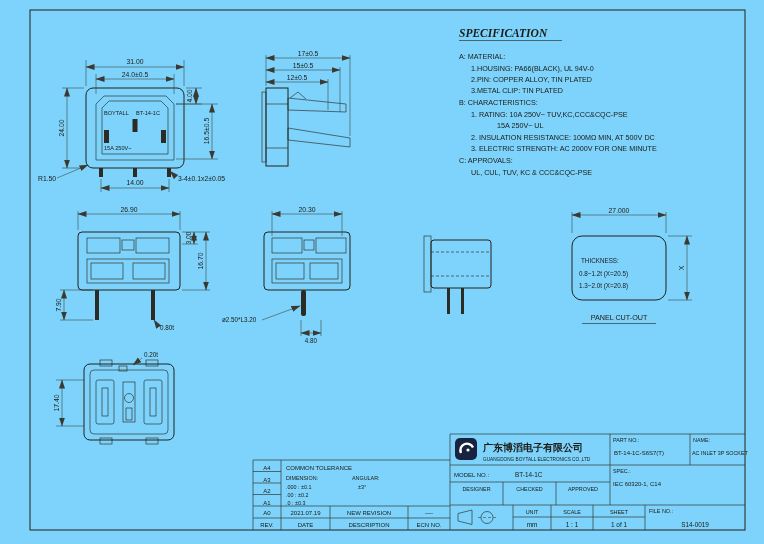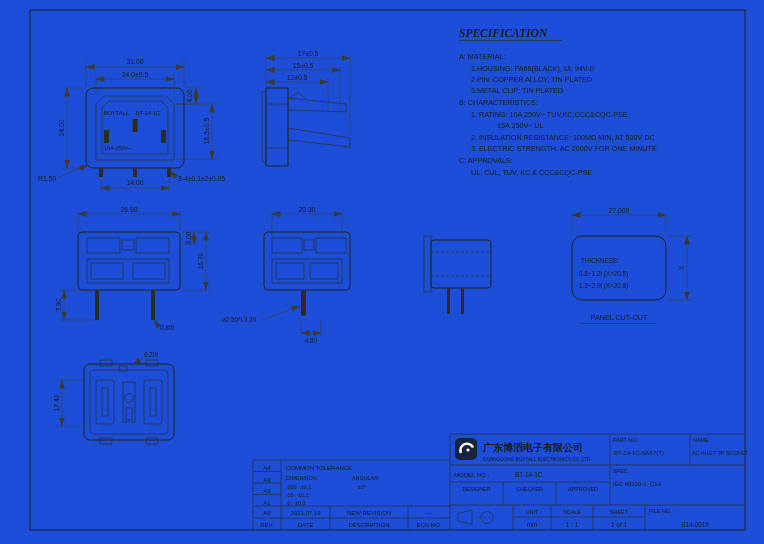--- a/index.html
+++ b/index.html
@@ -1,16 +1,16 @@
 <!DOCTYPE html>
 <html><head>
 <meta charset="utf-8">
 <style>
   html,body{margin:0;padding:0;background:#e9e9e5;}
-  .sheet{position:relative;width:764px;height:544px;background:#1d4ed8;overflow:hidden;
+  .sheet{position:relative;width:764px;height:544px;background:#7dd3fc;overflow:hidden;
          font-family:"Liberation Sans",sans-serif;}
   svg{display:block;}
   svg text{fill:#1b1b14;font-family:"Liberation Sans",sans-serif;}
   .ln{stroke:#22221a;stroke-width:1;fill:none;}
   .lnthin{stroke:#2b2b22;stroke-width:.65;fill:none;}
   .dimln{stroke:#3a3a30;stroke-width:.55;fill:none;}
   .dash{stroke-dasharray:3 2;}
   .dim{font-size:6.8px;}
   .dims{font-size:6.3px;}
   .face{font-size:5.6px;}

